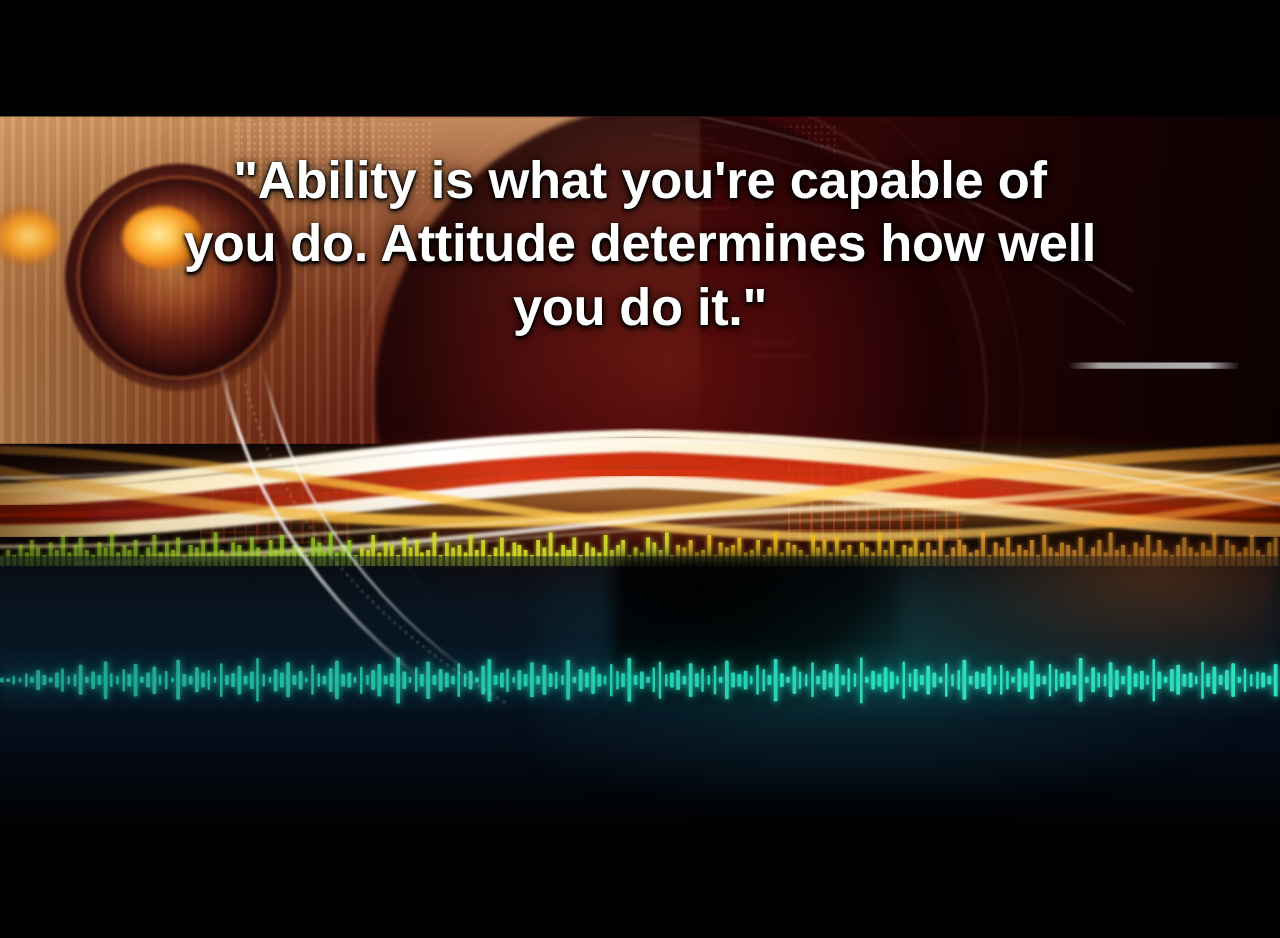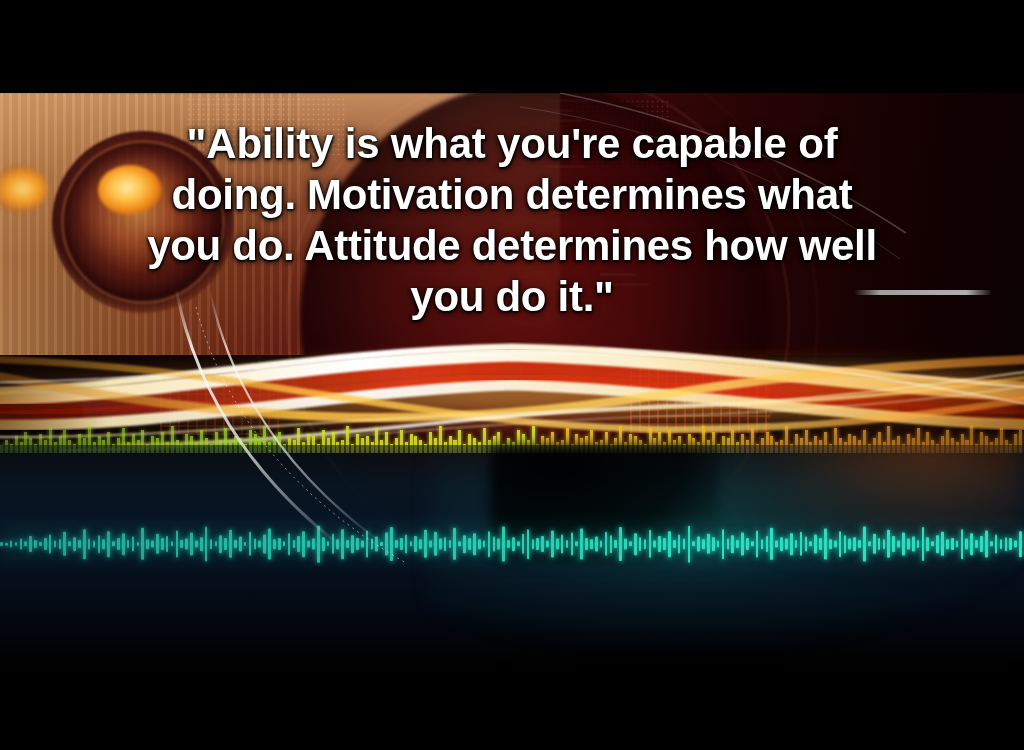--- a/index.html
+++ b/index.html
@@ -682,21 +682,20 @@
       <path d="M 196,214 C 222,312 286,400 406,470" fill="none" stroke="#ffffff" stroke-width="1" stroke-dasharray="2 4" opacity=".5" filter="url(#ablur)"></path>
       <path d="M 560,0 C 690,26 800,70 906,140" fill="none" stroke="#ffffff" stroke-width="1.6" opacity=".22" filter="url(#ablur)"></path>
       <path d="M 520,14 C 660,34 790,86 900,166" fill="none" stroke="#ffffff" stroke-width="1" opacity=".14" filter="url(#ablur)"></path>
     </svg>
 
     <div class="hudbar"></div>
   </div>
 
   <div id="quote">
     <span class="ql l1">"Ability is what you're capable of</span>
-    <span class="ql">doing. Motivation determines what</span>
     <span class="ql">you do. Attitude determines how well</span>
     <span class="ql">you do it."</span>
   </div>
 
   <div class="bar top"></div>
   <div class="bar bottom"></div>
 
 </div>
 
 </body></html>

